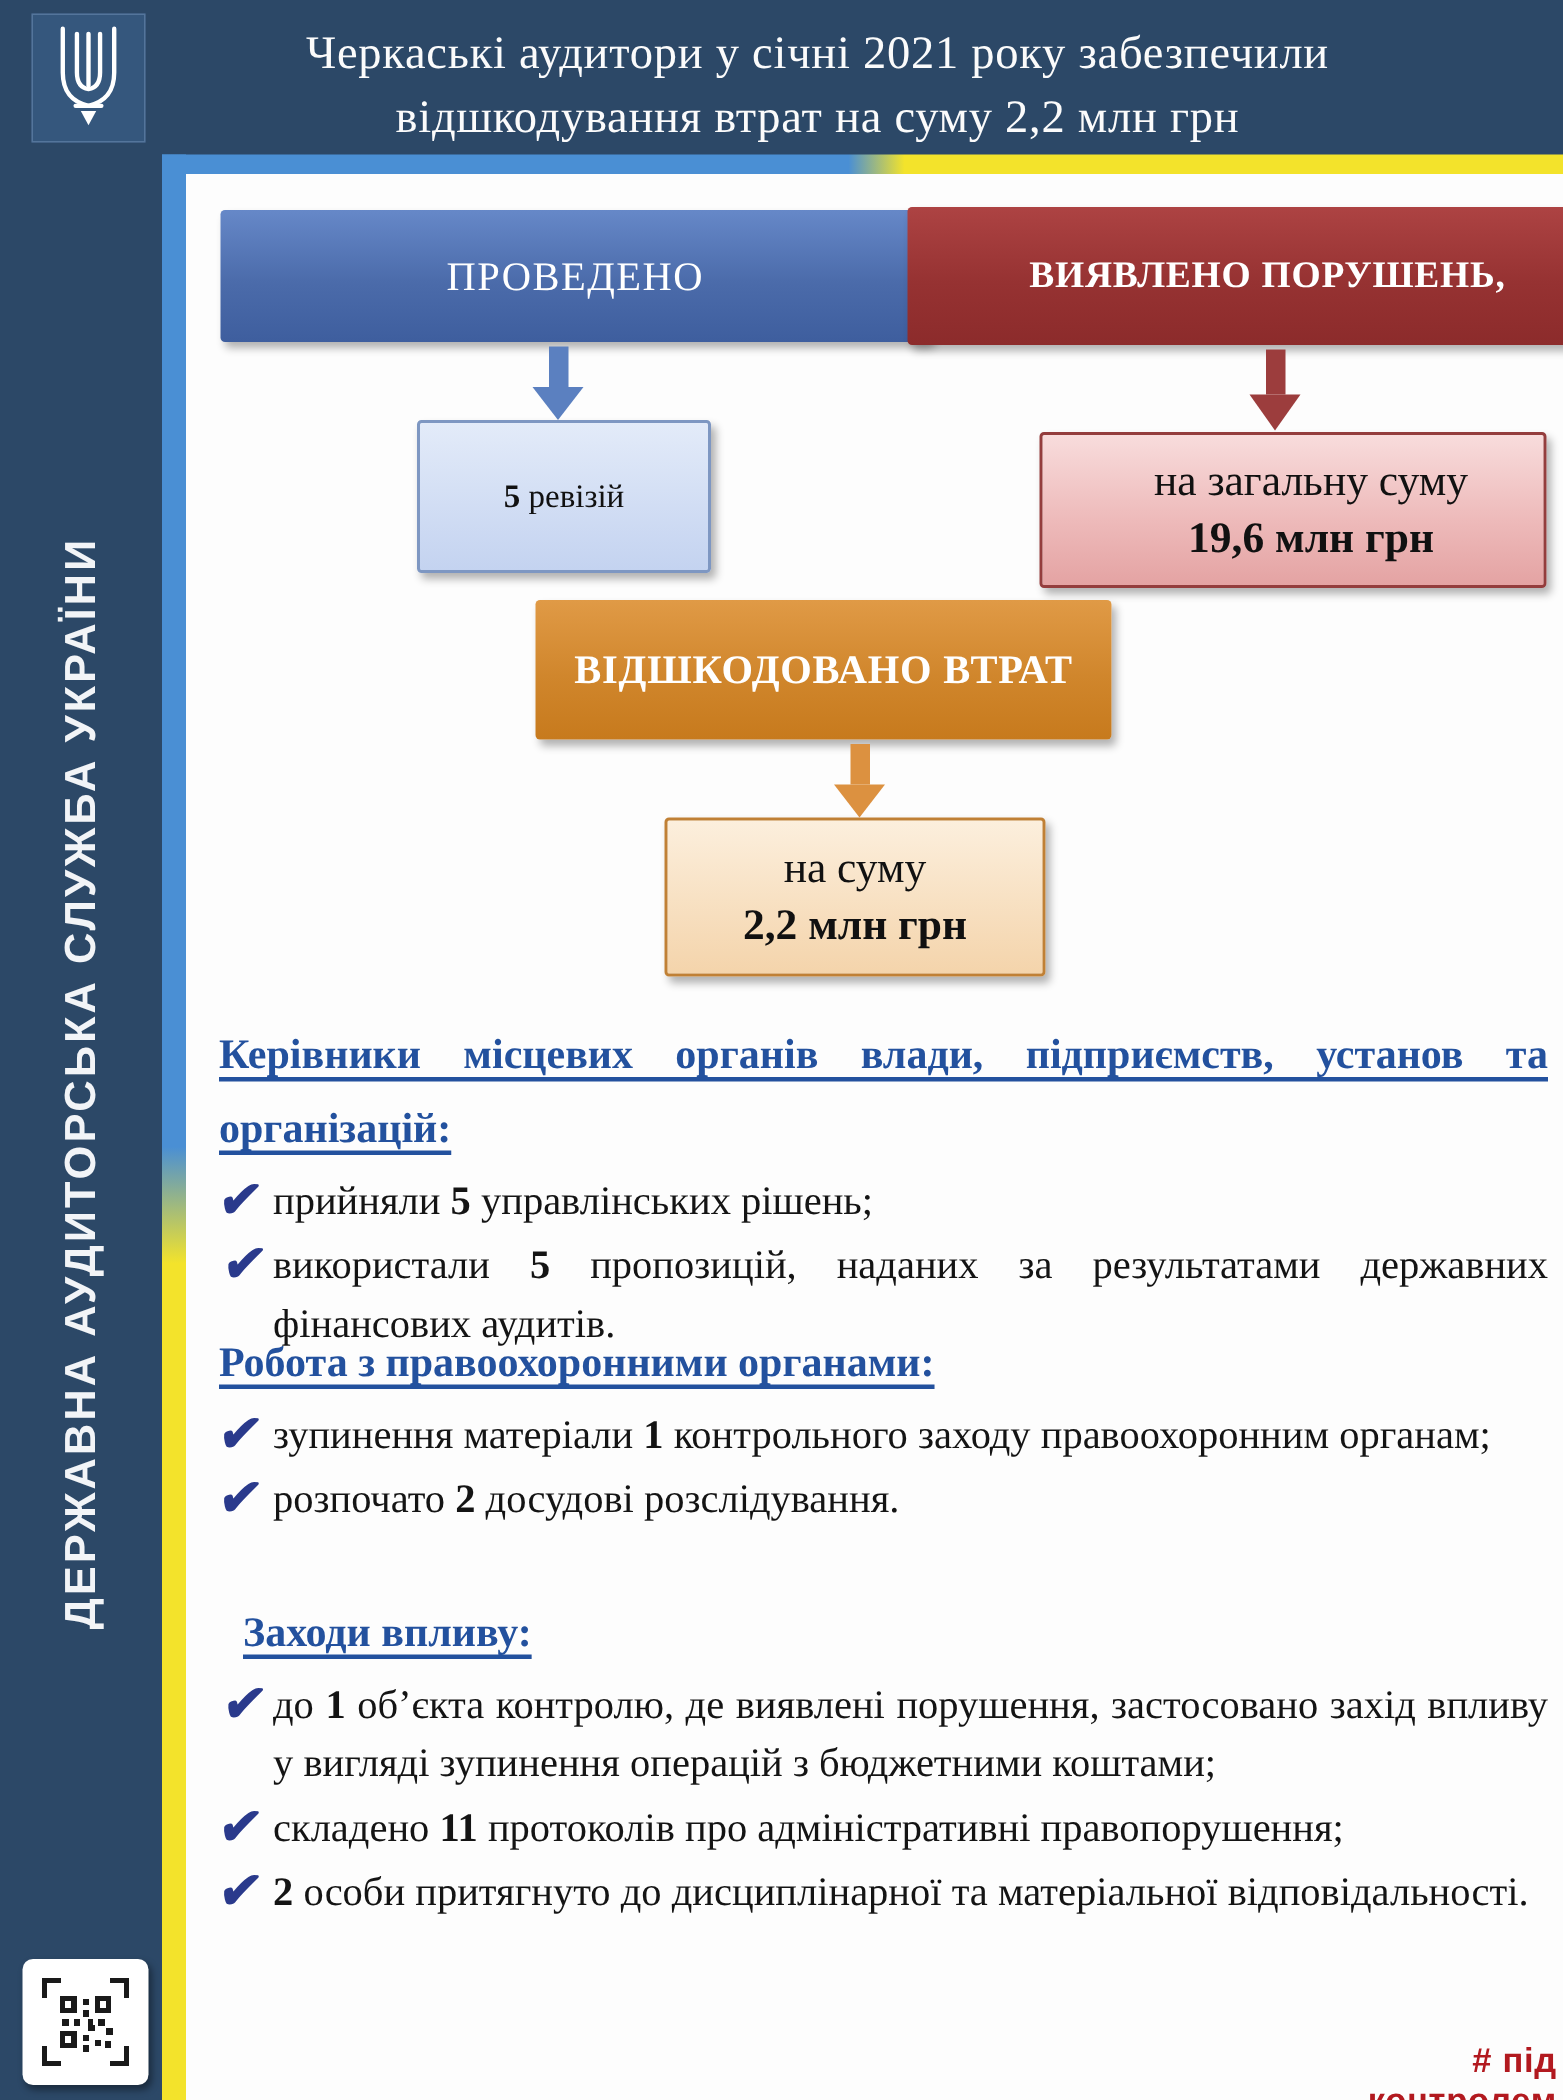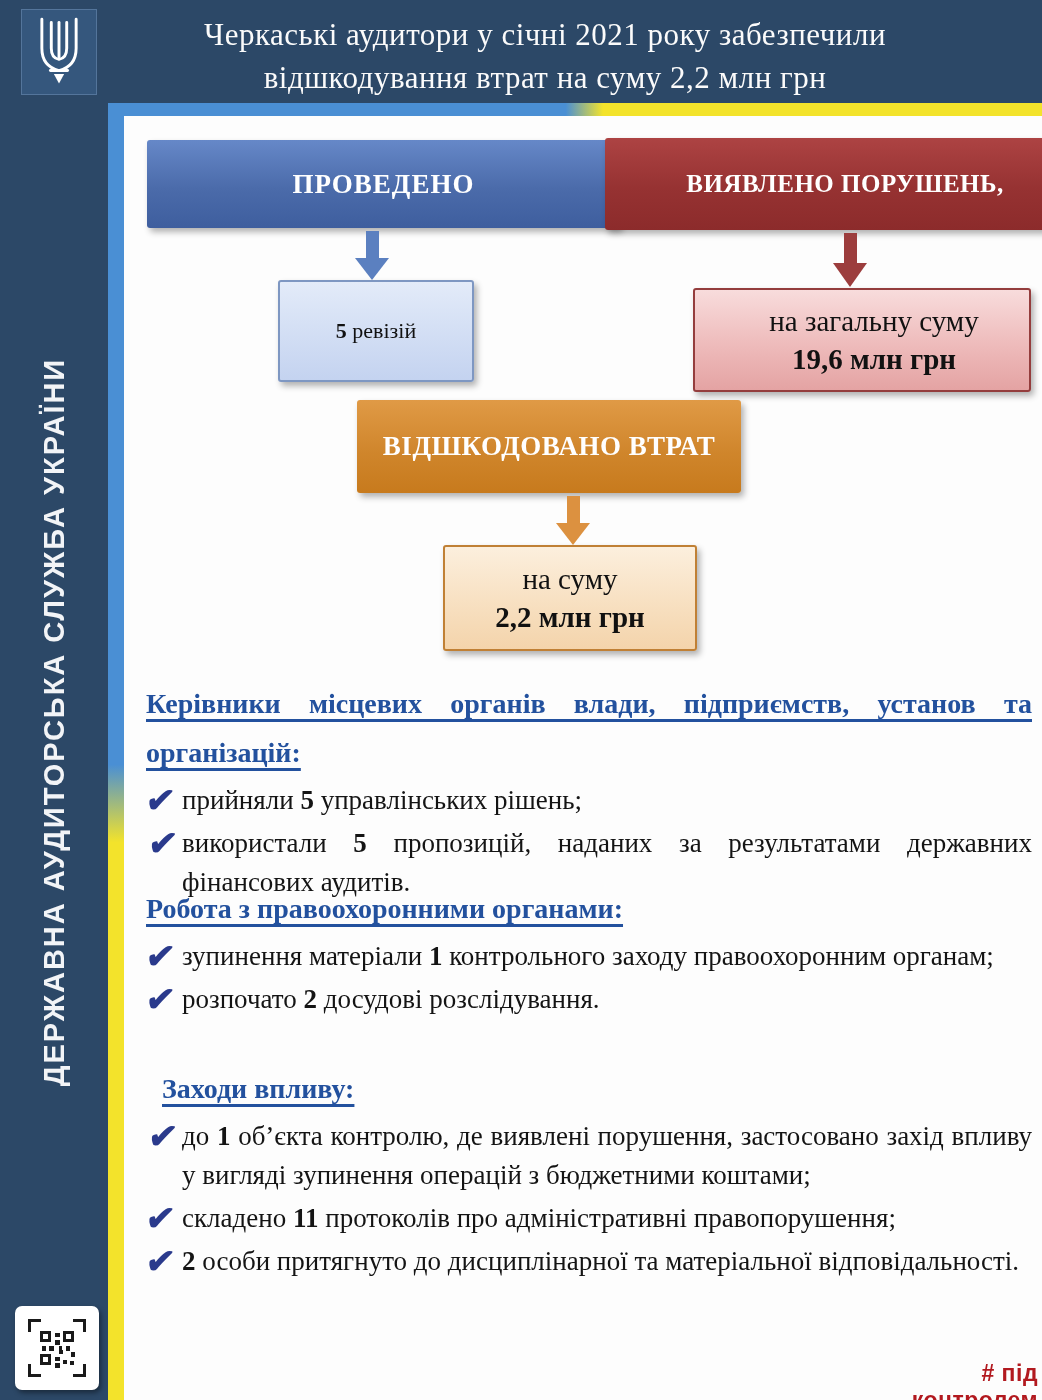--- a/index.html
+++ b/index.html
@@ -22,21 +22,21 @@
   
   .vtext{position:absolute;left:-330px;top:705px;width:770px;height:34px;
     transform:rotate(-90deg);transform-origin:center center;
     font-family:"Liberation Sans",sans-serif;font-size:29px;font-weight:600;
     letter-spacing:2px;color:#f2f4f7;text-align:center;white-space:nowrap;}
   
   .fbox{position:absolute;display:flex;flex-direction:column;align-items:center;justify-content:center;
     text-align:center;border-radius:3px;box-shadow:3px 4px 6px rgba(0,0,0,.3);}
   .b-conducted{left:147px;top:140px;width:473px;height:88px;
     background:linear-gradient(180deg,#6688c8 0%,#4b6baa 55%,#3e5e9e 100%);
-    color:#fff;font-weight:bold;font-size:27px;letter-spacing:1px;align-items:center;}
+    color:#fff;font-weight:normal;font-size:27px;letter-spacing:1px;align-items:center;}
   .b-revisions{left:278px;top:280px;width:192px;height:98px;
     background:linear-gradient(180deg,#e3ebf9 0%,#c4d3f0 100%);
     border:2px solid #7e97c2;color:#111;font-size:22px;}
   .b-violations{left:605px;top:138px;width:480px;height:92px;
     background:linear-gradient(180deg,#ad4343 0%,#963232 55%,#8c2b2b 100%);
     color:#fff;font-weight:bold;font-size:25px;line-height:34px;letter-spacing:.5px;}
   .b-total{left:693px;top:288px;width:310px;height:100px;
     background:linear-gradient(180deg,#f8dcdc 0%,#eebbbb 55%,#e4a3a3 100%);
     border:2px solid #943d3d;color:#111;font-size:29px;line-height:38px;padding-left:24px;}
   .b-reimbursed{left:357px;top:400px;width:384px;height:93px;

